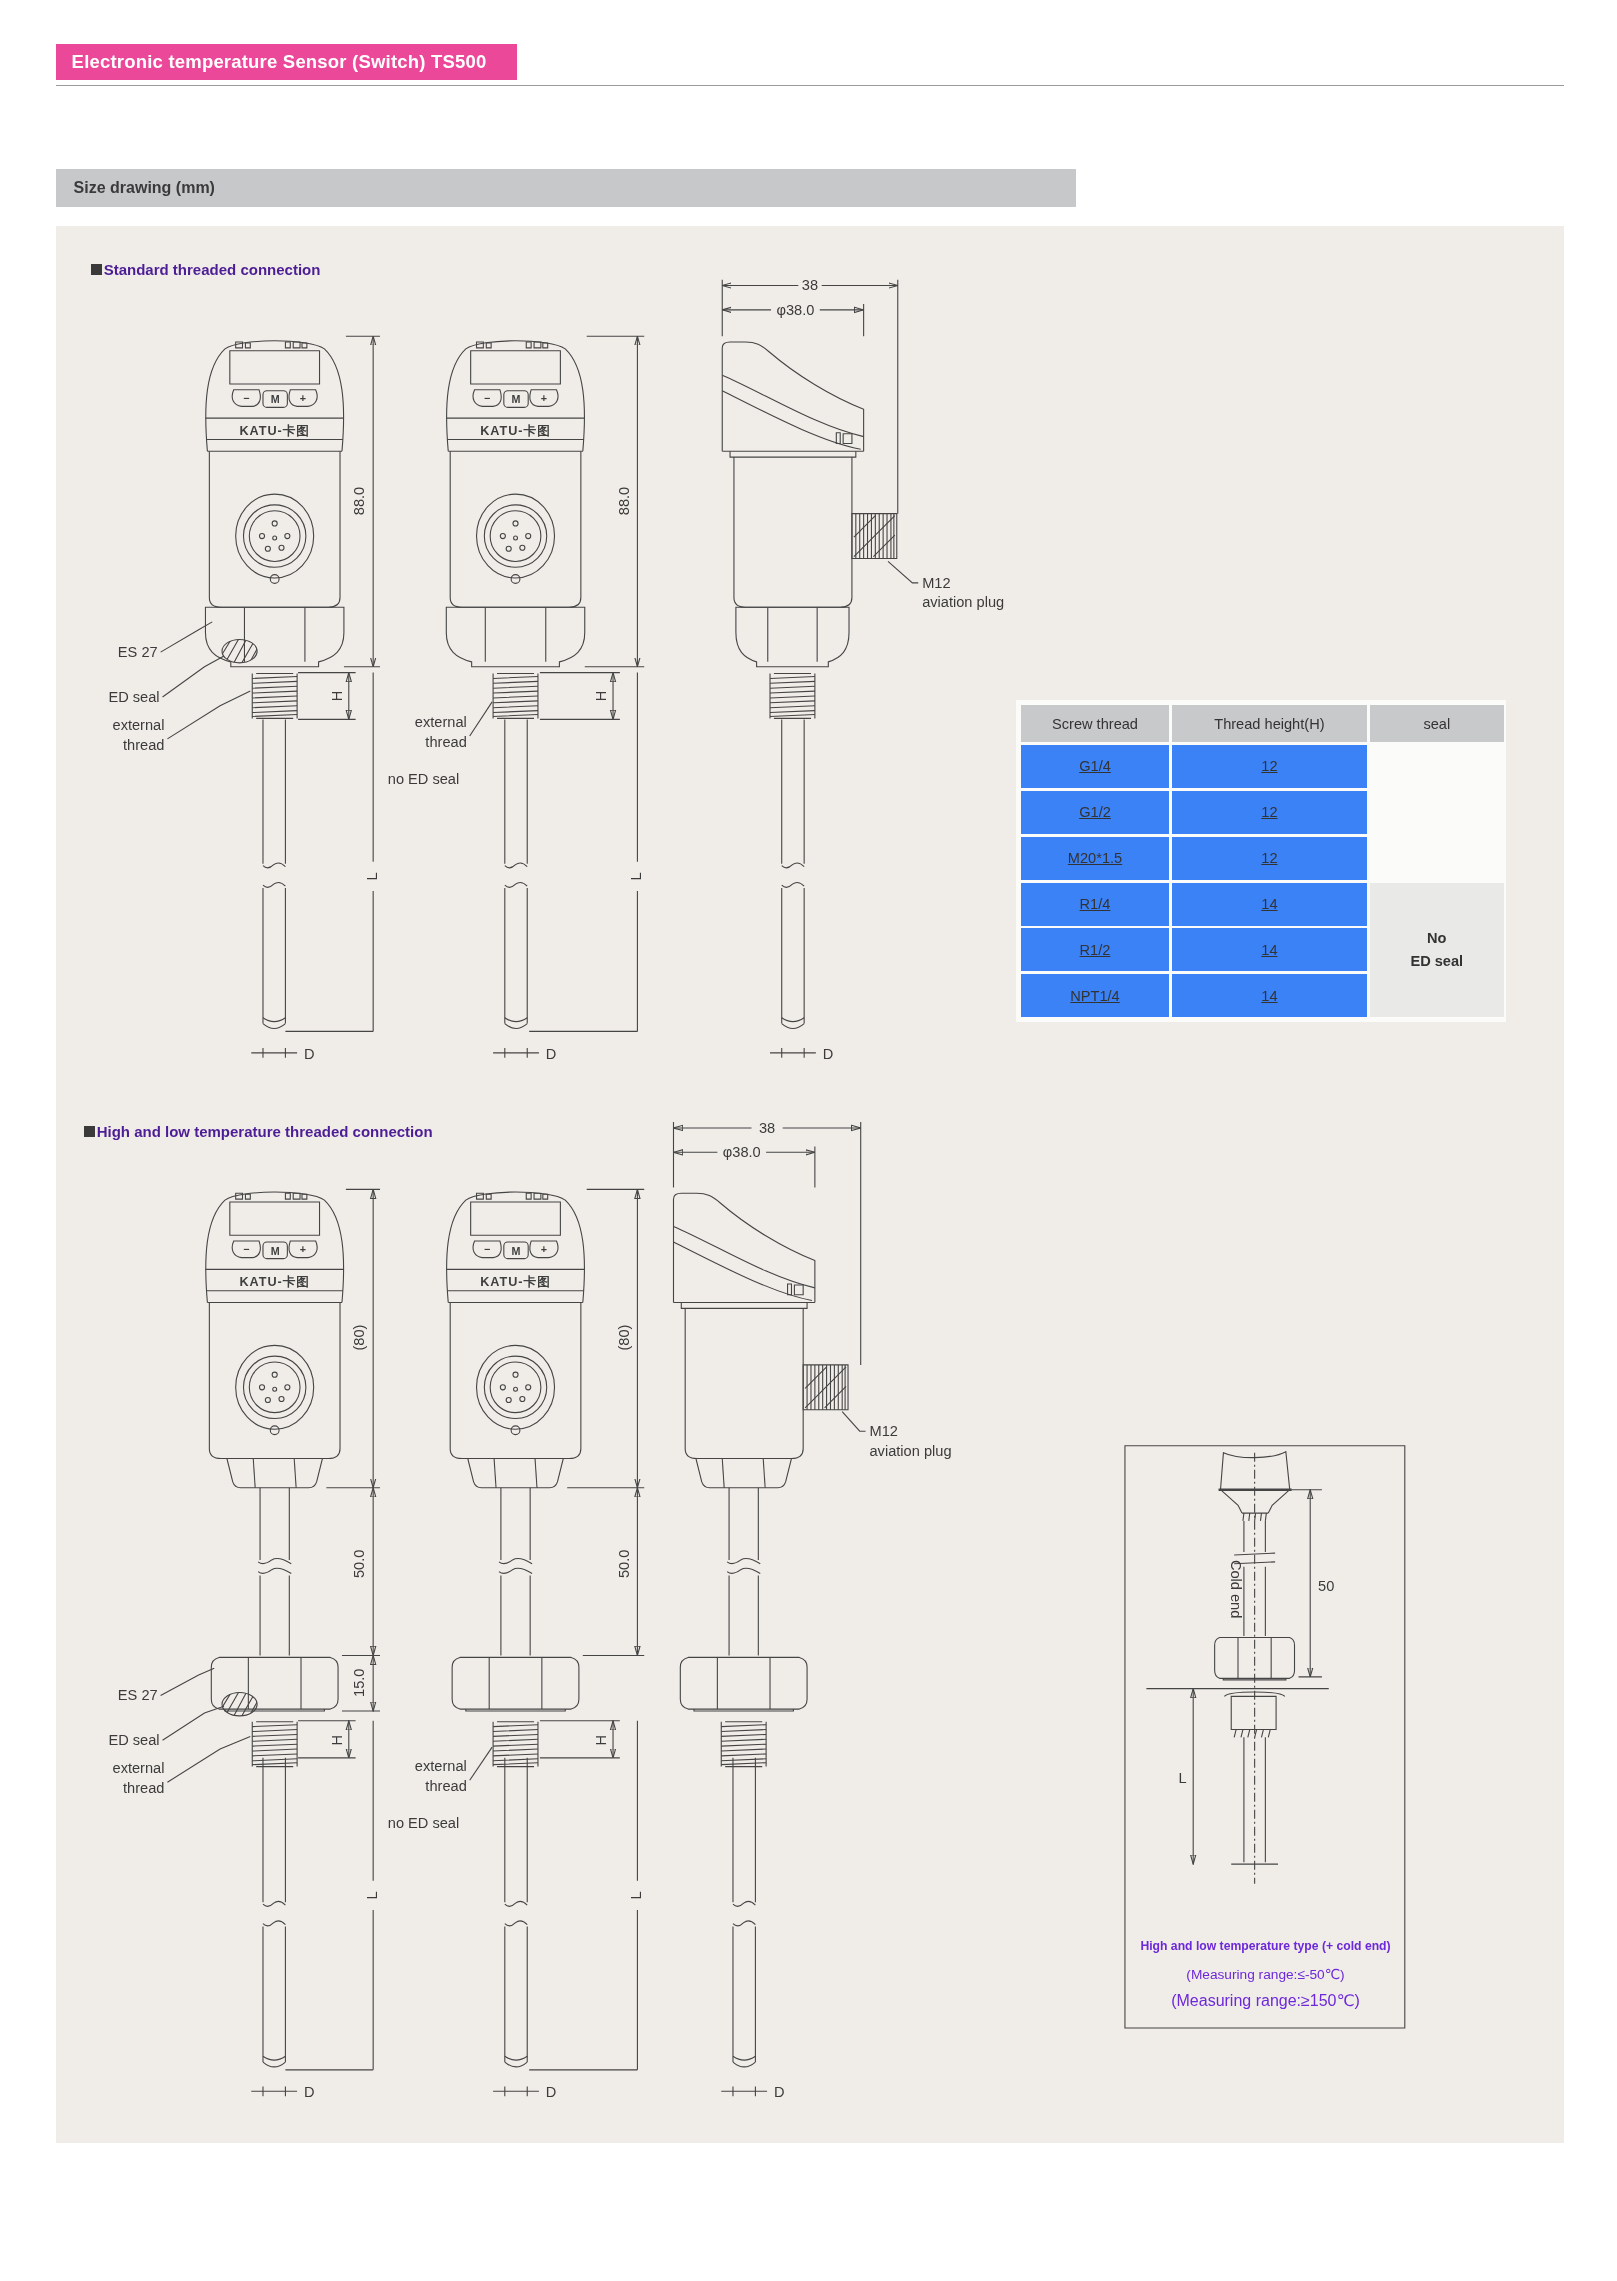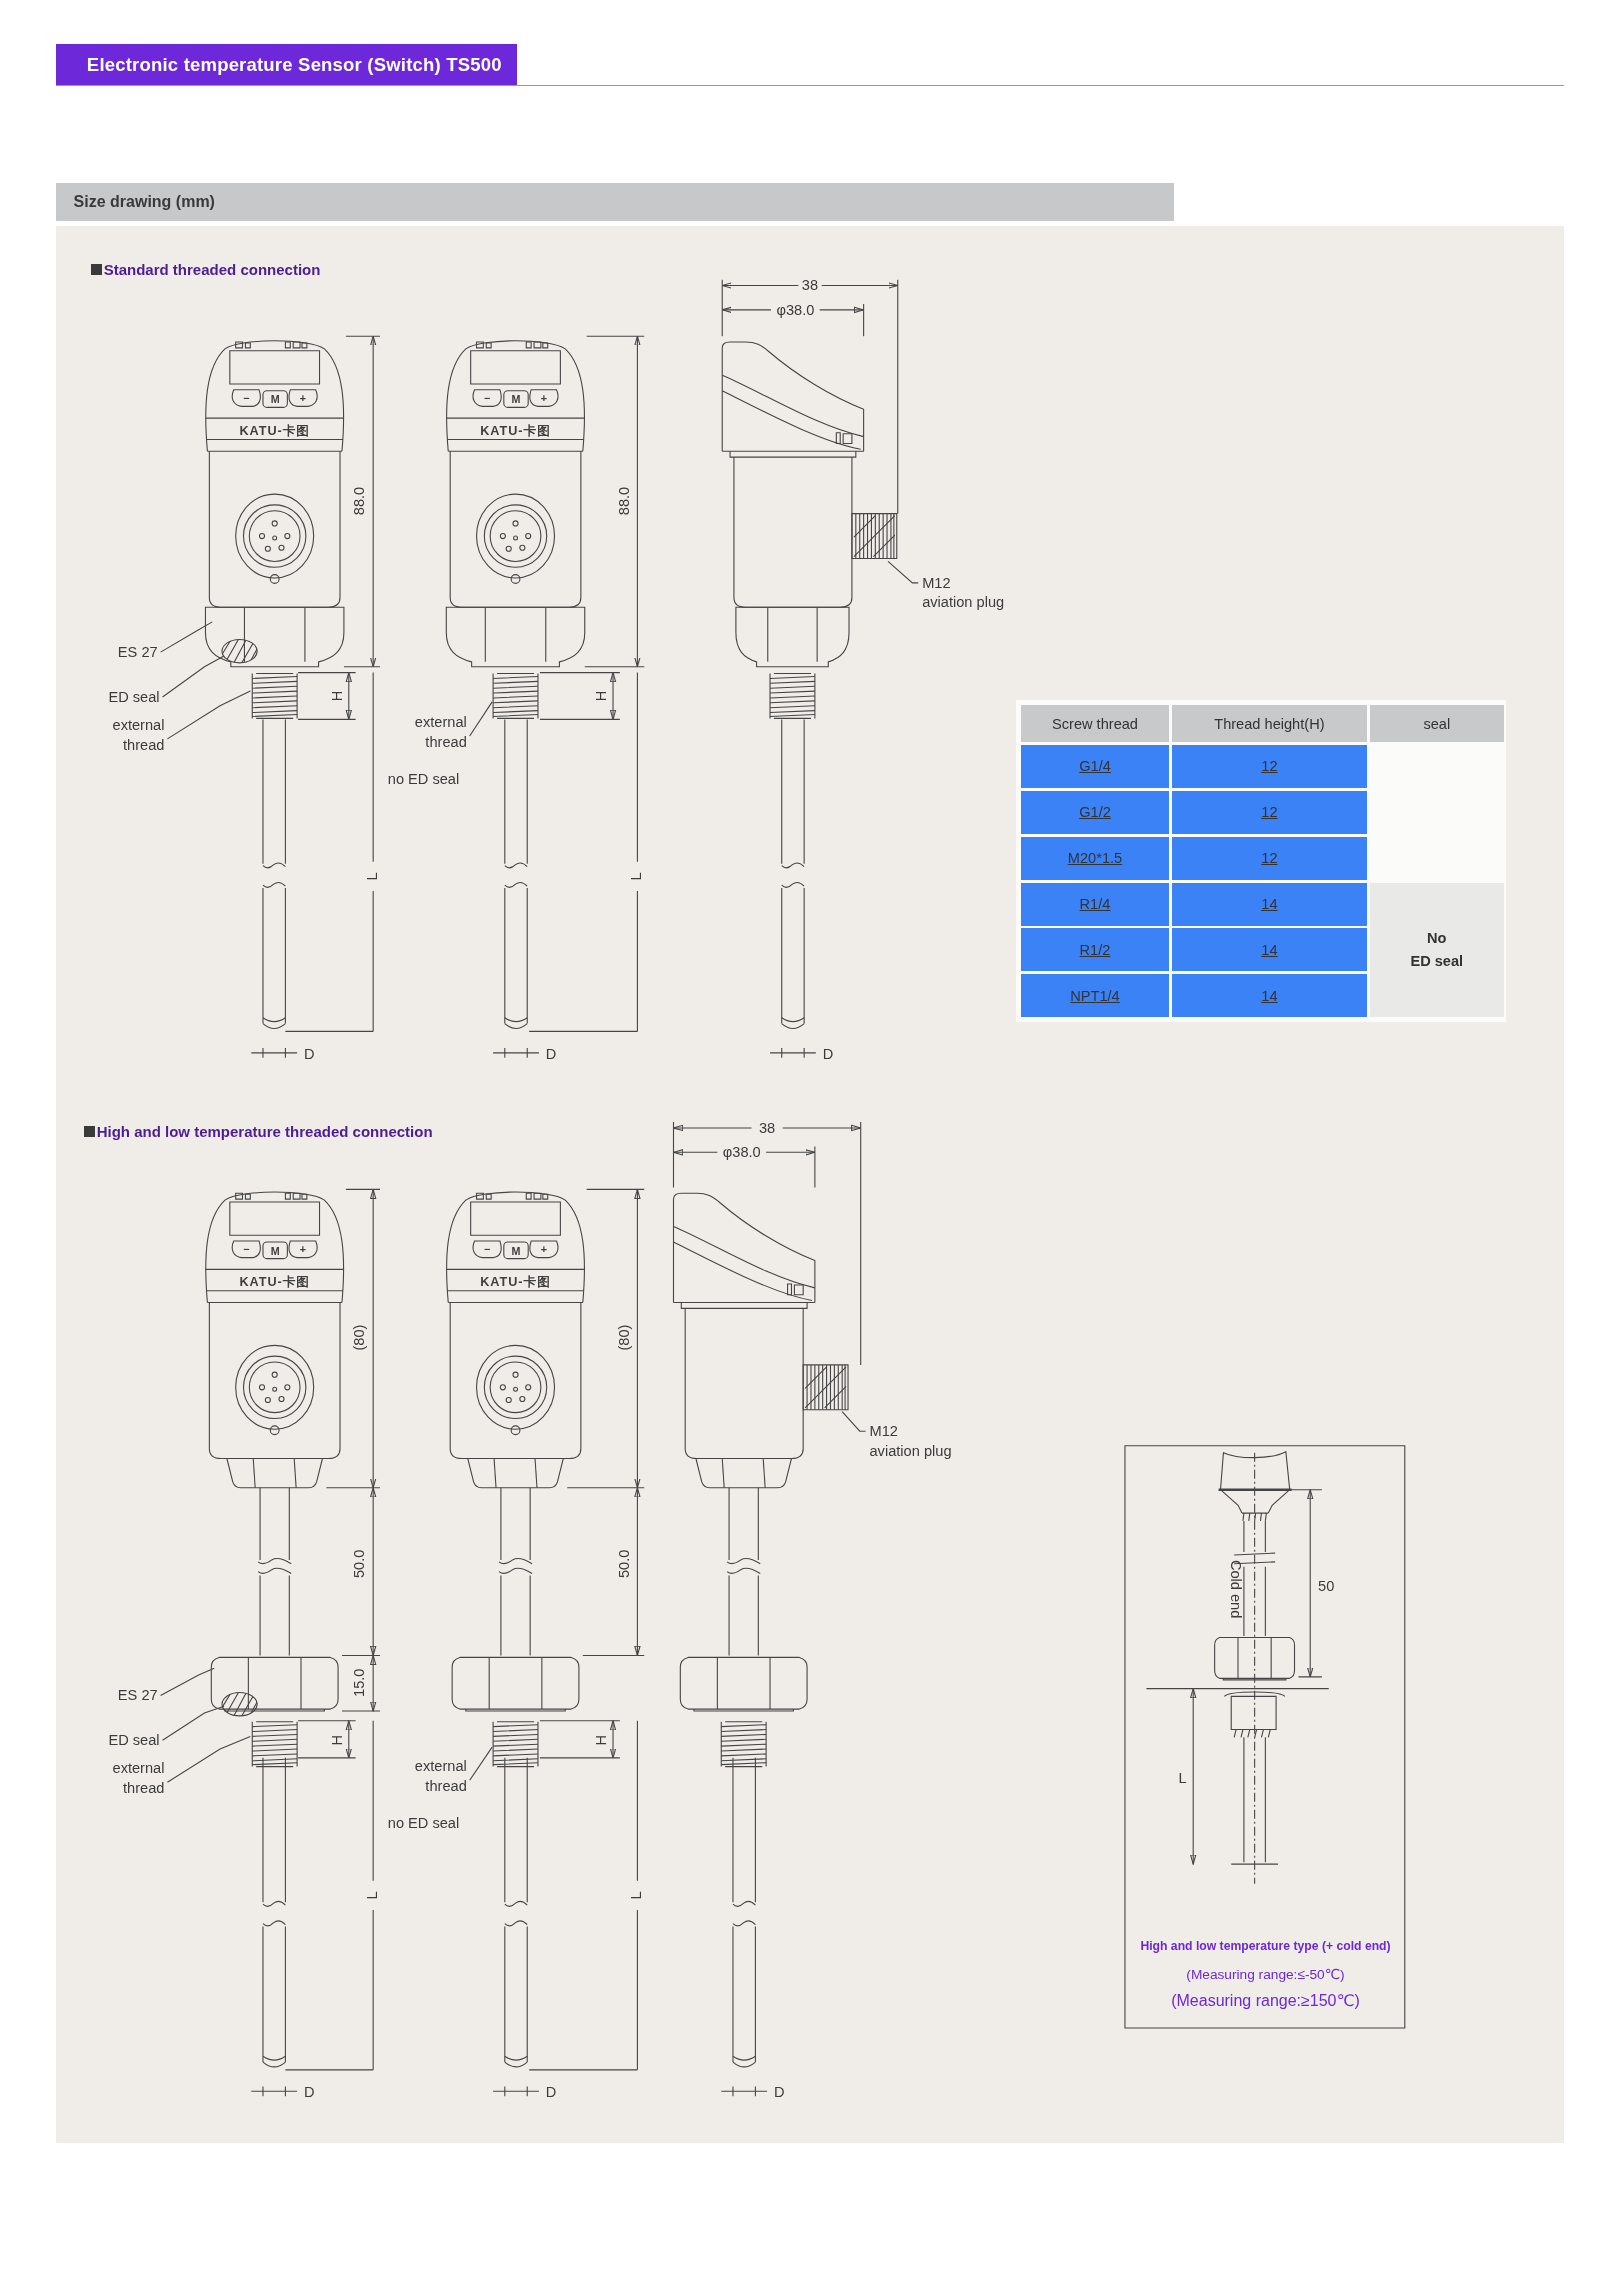--- a/index.html
+++ b/index.html
@@ -1,22 +1,22 @@
 <!DOCTYPE html>
 <html><head>
 <meta charset="utf-8">
 <style>
   html,body{margin:0;padding:0;background:#fff;}
   .page{position:relative;width:1618px;height:2281px;background:#ffffff;
         font-family:"Liberation Sans","DejaVu Sans",sans-serif;color:#333;overflow:hidden;}
-  .header-bar{position:absolute;left:56px;top:44px;width:461px;height:42px;background:#6d28d9;
-              display:flex;align-items:center;justify-content:center;}
+  .header-bar{position:absolute;left:56px;top:44px;width:461px;height:36px;background:#ec4899;
+              display:flex;align-items:center;}
   .header-bar span{color:#fff;font-weight:bold;font-size:18.5px;padding-left:15.6px;letter-spacing:0.2px;}
   .header-rule{position:absolute;left:56px;top:85px;width:1508px;height:1px;background:#9a9a9a;}
-  .size-bar{position:absolute;left:56px;top:183px;width:1118px;height:38px;background:#c7c8c9;
+  .size-bar{position:absolute;left:56px;top:169px;width:1020px;height:38px;background:#c7c8c9;
             display:flex;align-items:center;}
   .size-bar span{color:#3a3a3a;font-weight:bold;font-size:16px;padding-left:17.6px;}
   .content{position:absolute;left:56px;top:226px;width:1508px;height:1917px;background:#f0ede9;}
   .section-heading{position:absolute;display:flex;align-items:center;gap:2px;font-weight:bold;
                    font-size:15px;color:#4c1d95;}
   .bullet{width:10.7px;height:10.7px;background:#3a3a3a;display:inline-block;}
   .art{position:absolute;left:0;top:0;}
   .art *{vector-effect:non-scaling-stroke;}
   .art path,.art rect,.art line,.art circle,.art ellipse,.art polyline{fill:none;stroke:#454545;stroke-width:1.1px;}
   .art .fill{fill:#454545;stroke:none;}

